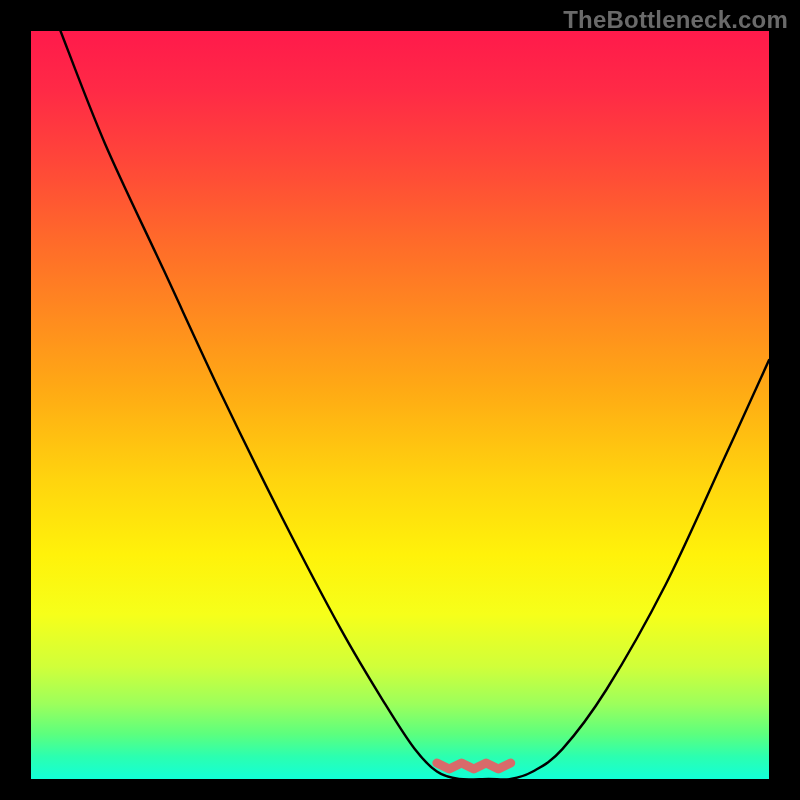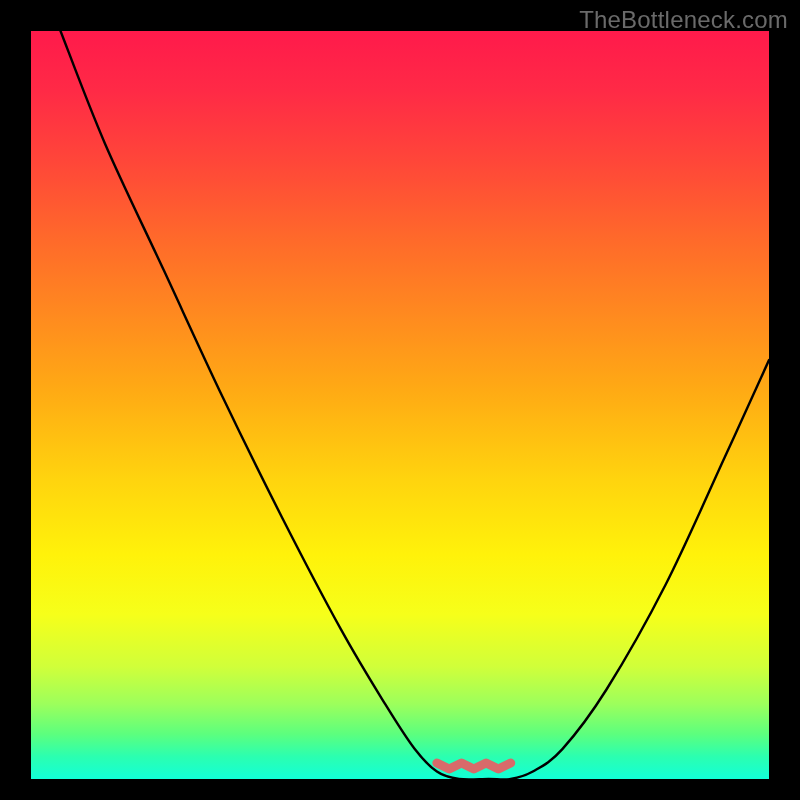--- a/index.html
+++ b/index.html
@@ -43,21 +43,21 @@
       #2bffb0 97%,
       #12ffd8 100%
     );
   }
   .watermark {
     position: absolute;
     top: 6px;
     right: 12px;
     color: #6a6a6a;
     font-size: 24px;
-    font-weight: 400;
+    font-weight: 700;
     letter-spacing: 0.2px;
   }
   svg.curve {
     position: absolute;
     left: 0;
     top: 0;
     width: 738px;
     height: 748px;
   }
 </style>

